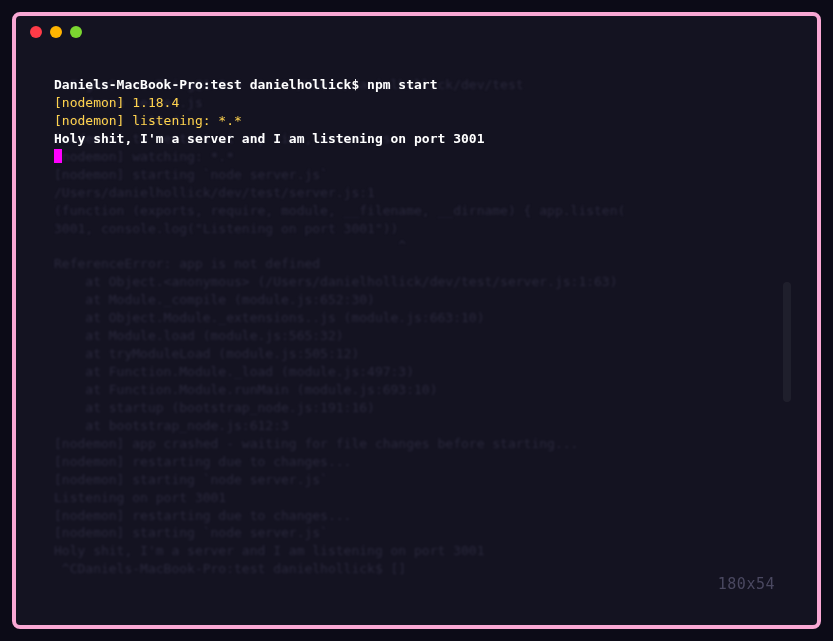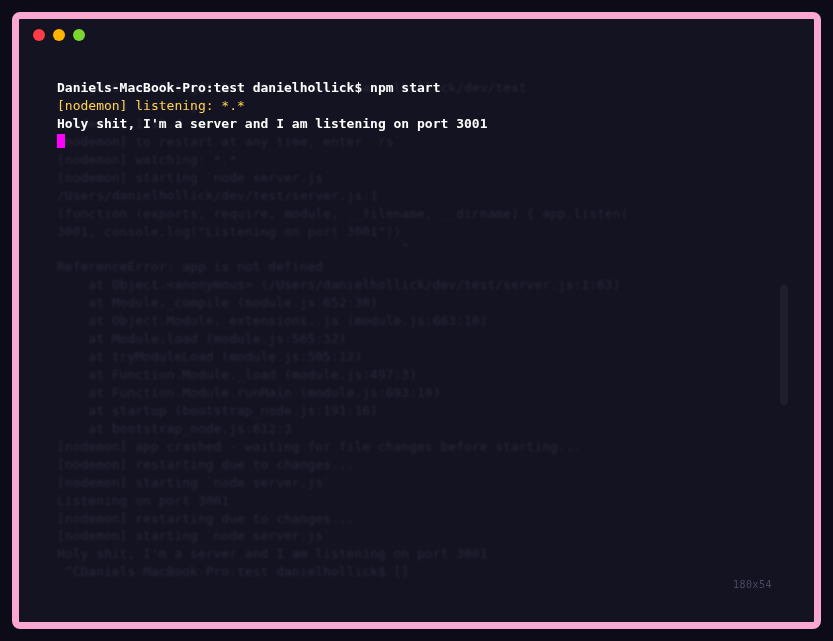--- a/index.html
+++ b/index.html
@@ -16,21 +16,21 @@
       overflow: hidden;
     }
 
     .window {
       position: absolute;
       top: 12px;
       left: 12px;
       right: 12px;
       bottom: 12px;
       background: #141321;
-      border: 7px solid #f9a8d4;
+      border: 4px solid #f9a8d4;
       border-radius: 8px;
       overflow: hidden;
       display: flex;
       flex-direction: column;
     }
 
     .titlebar {
       height: 32px;
       display: flex;
       align-items: center;
@@ -103,21 +103,21 @@
       height: 120px;
       background: rgba(255,255,255,0.05);
       border-radius: 4px;
       z-index: 3;
     }
 
     .clip-label {
       position: absolute;
       right: 18px;
       bottom: 10px;
-      font-size: 10px;
+      font-size: 15px;
       color: #4a4860;
       letter-spacing: 0.5px;
       z-index: 3;
     }
   </style>
 </head>
 <body>
 
 <div class="window">
 
@@ -160,20 +160,21 @@
       <div class="line">[nodemon] starting `node server.js`</div>
       <div class="line">Holy shit, I'm a server and I am listening on port 3001</div>
       <div class="line"> ^CDaniels-MacBook-Pro:test danielhollick$ []</div>
     </div>
 
     <div class="foreground">
       <div class="line white-bold">Daniels-MacBook-Pro:test danielhollick$ npm start</div>
       <div class="line"></div>
       <div class="line"></div>
 
+      <div class="line"><span class="yellow">[nodemon]</span><span class="yellow"> 1.18.4</span></div>
       <div class="line"><span class="yellow">[nodemon]</span><span class="yellow"> listening: *.*</span></div>
 
       <div class="line white-bold">Holy shit, I'm a server and I am listening on port 3001</div>
       <div class="line"><span class="pink-block"></span></div>
     </div>
 
     <div class="scrollbar"></div>
     <div class="clip-label">180x54</div>
   </div>
 

